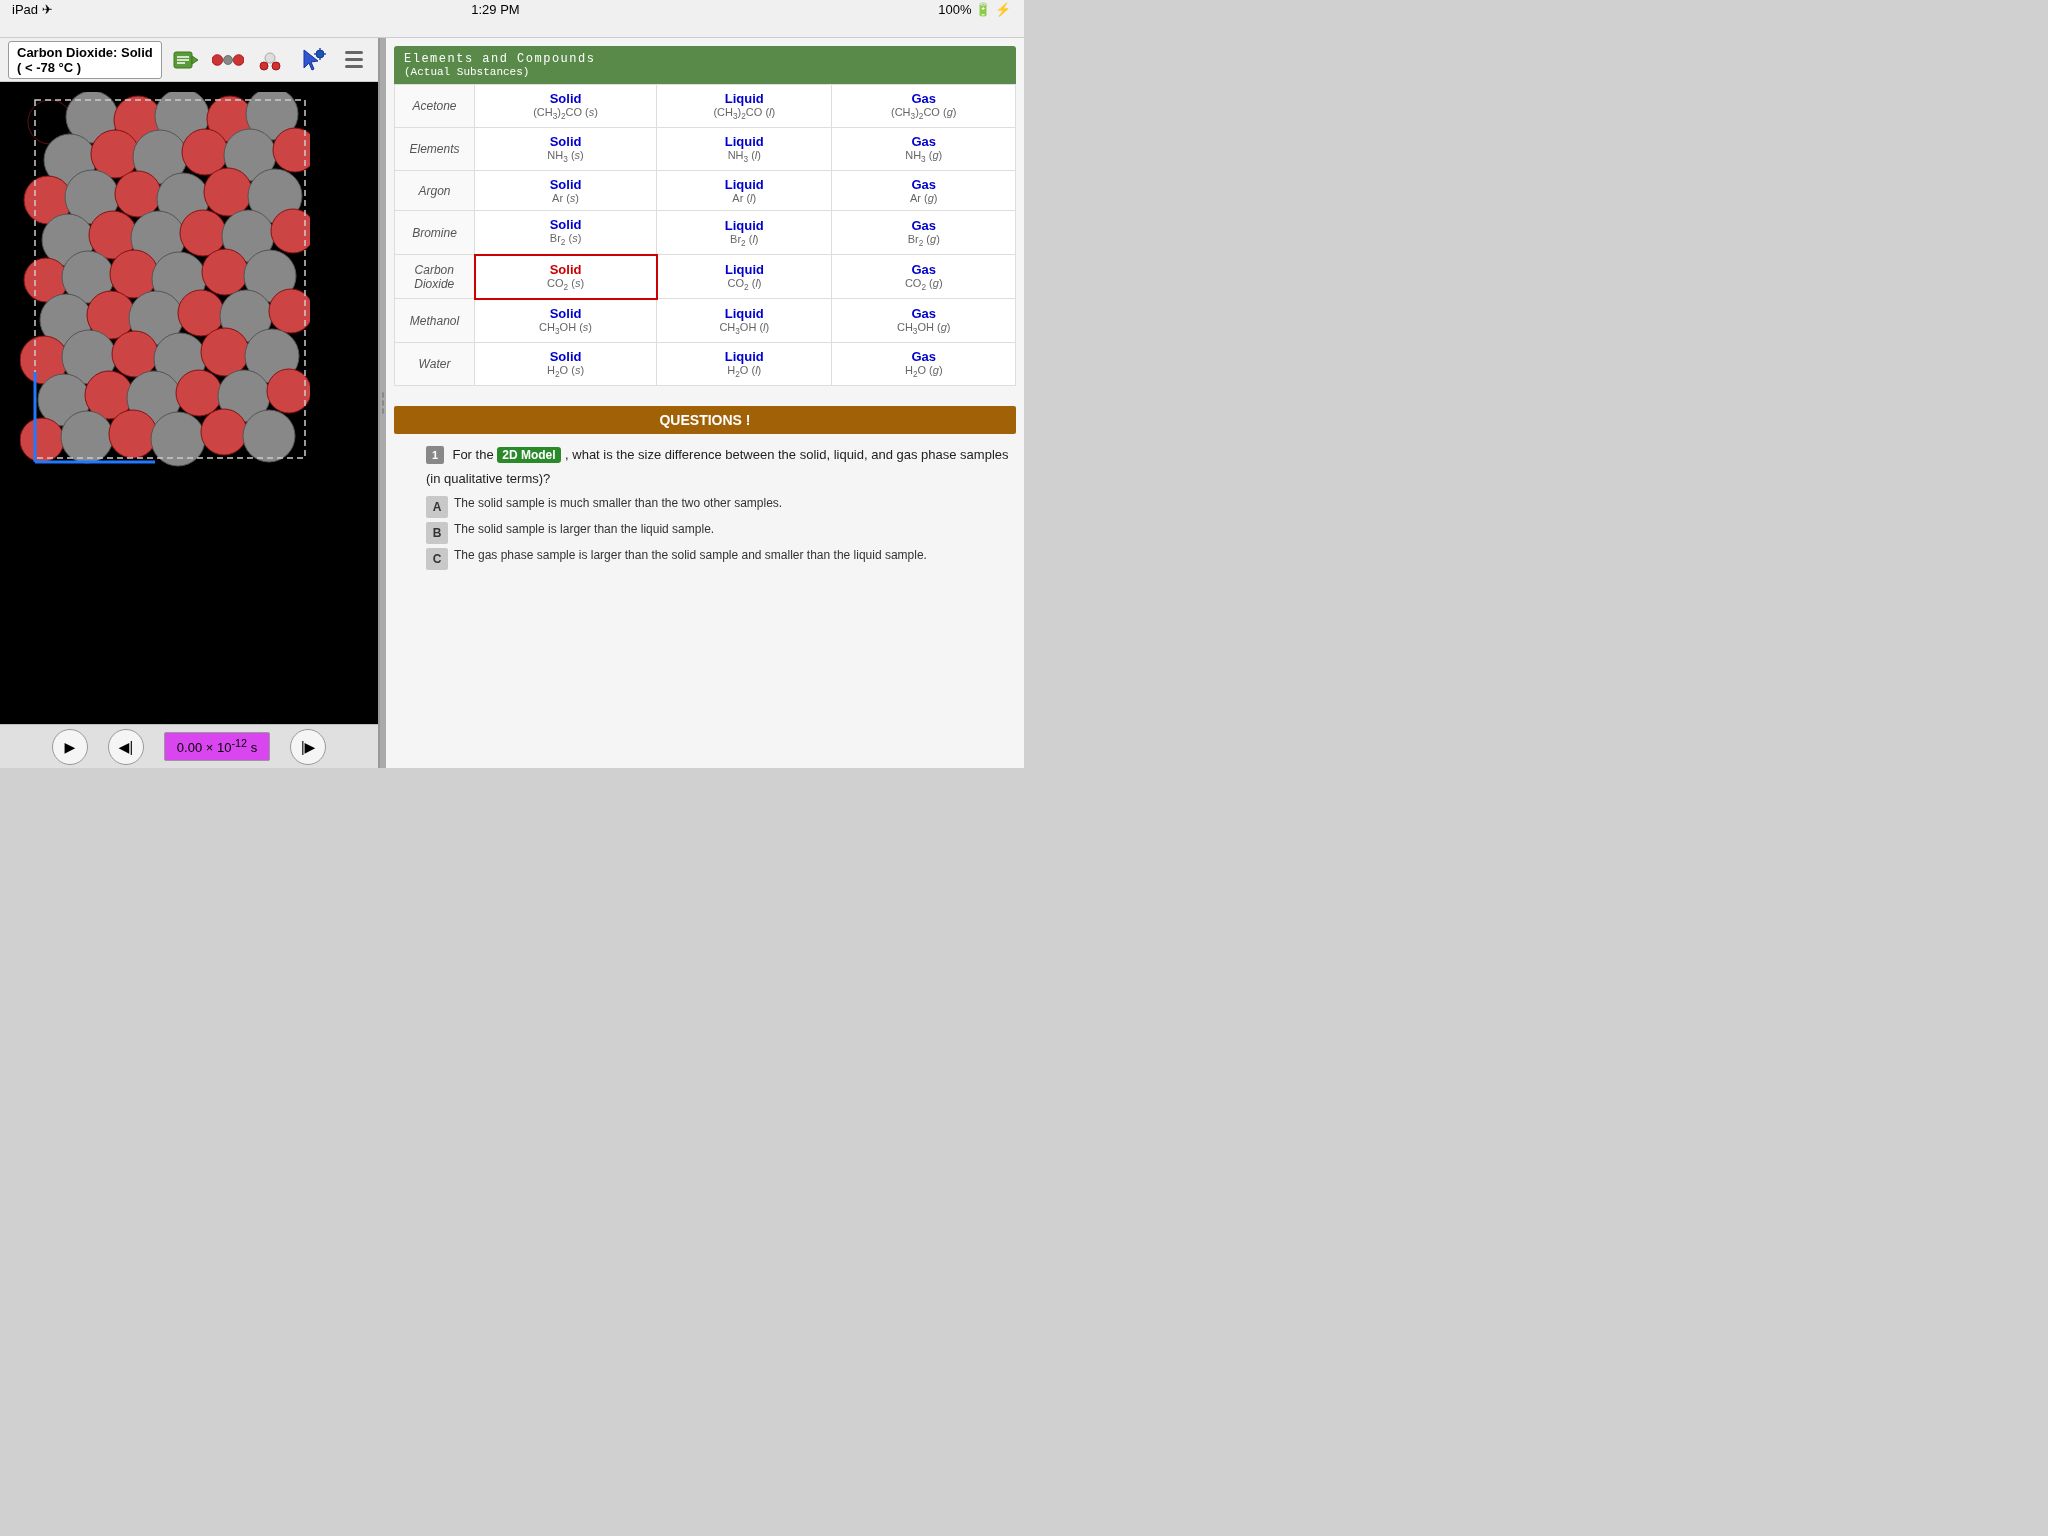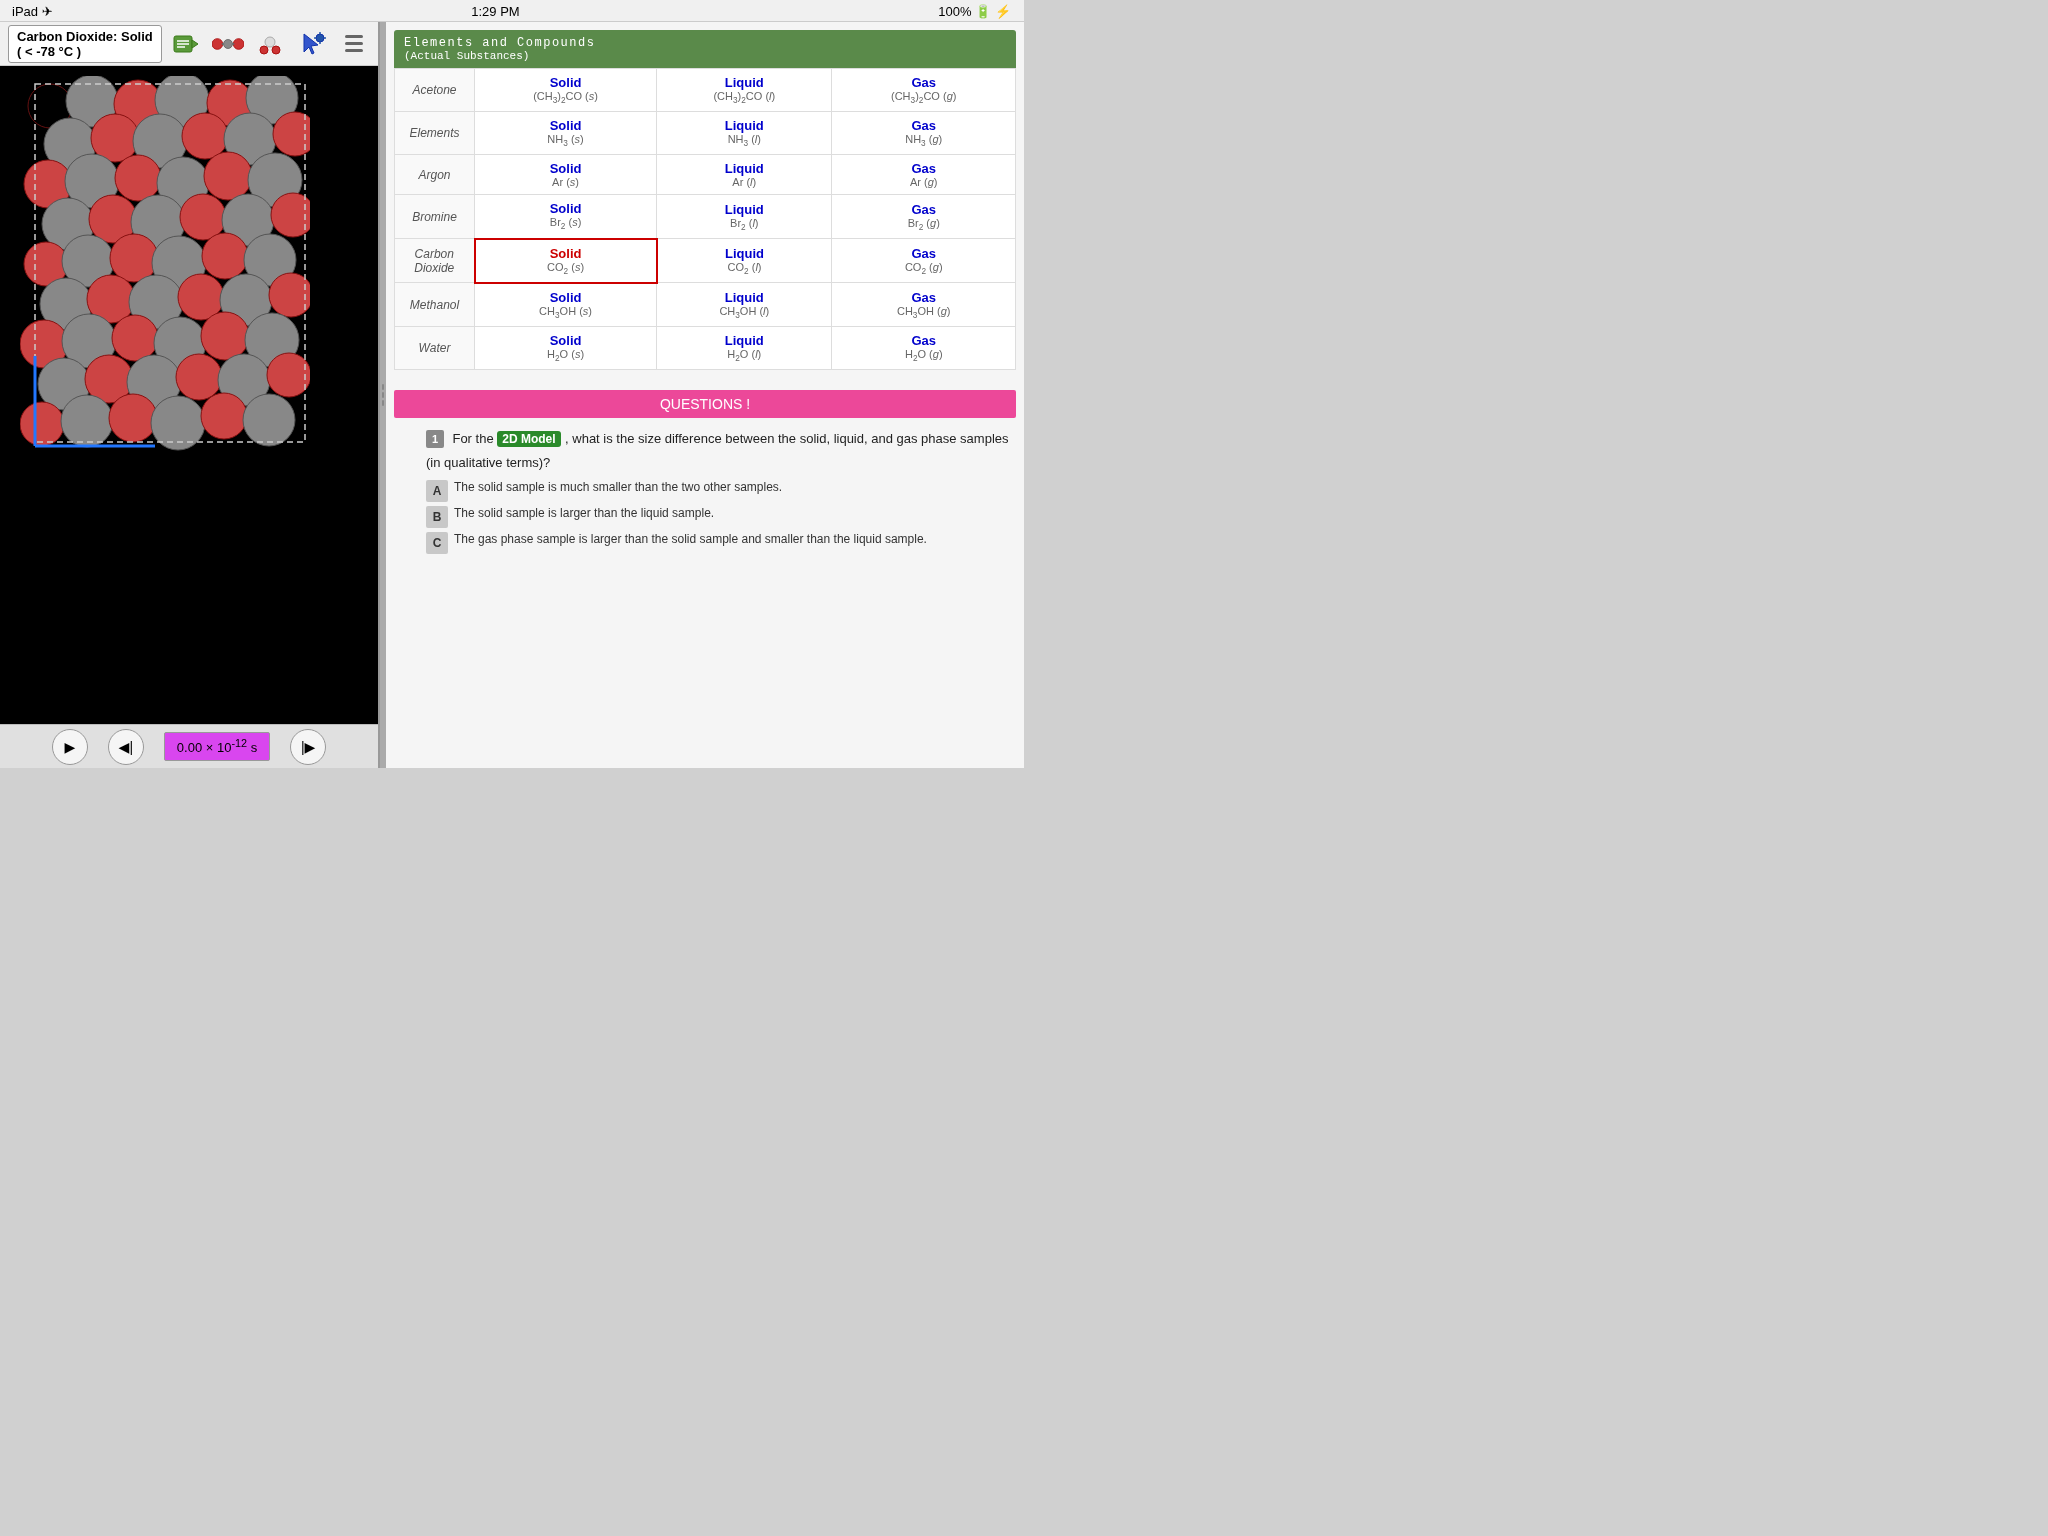--- a/index.html
+++ b/index.html
@@ -11,25 +11,25 @@
       overflow: hidden;
       display: flex;
       flex-direction: column;
     }
 
     
     .status-bar {
       background: #f0f0f0;
       display: flex;
       justify-content: space-between;
-      align-items: flex-end;
+      align-items: flex-start;
       padding: 2px 12px;
       font-size: 13px;
       font-weight: 500;
-      height: 22px;
+      height: 38px;
       border-bottom: 1px solid #ccc;
     }
     .status-left { display: flex; align-items: center; gap: 6px; }
     .status-right { display: flex; align-items: center; gap: 4px; }
 
     
     .main-content {
       display: flex;
       flex: 1;
       overflow: hidden;
@@ -201,23 +201,23 @@
       border: 2px solid #cc0000 !important;
     }
 
     
     .questions-section {
       padding: 8px;
       margin-top: 4px;
     }
 
     .questions-header {
-      background: #ec4899;
+      background: #a16207;
       color: white;
-      font-weight: normal;
+      font-weight: bold;
       font-size: 14px;
       text-align: center;
       padding: 6px;
       border-radius: 2px;
       margin-bottom: 8px;
     }
 
     .question-block {
       margin-bottom: 8px;
       margin-left: 32px;

